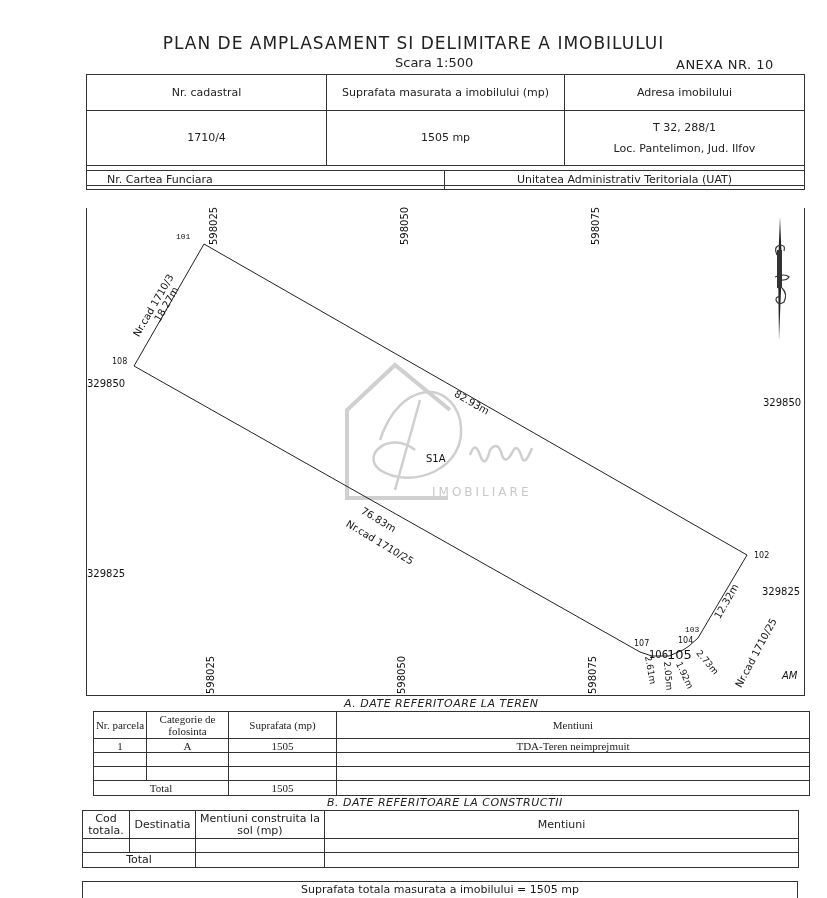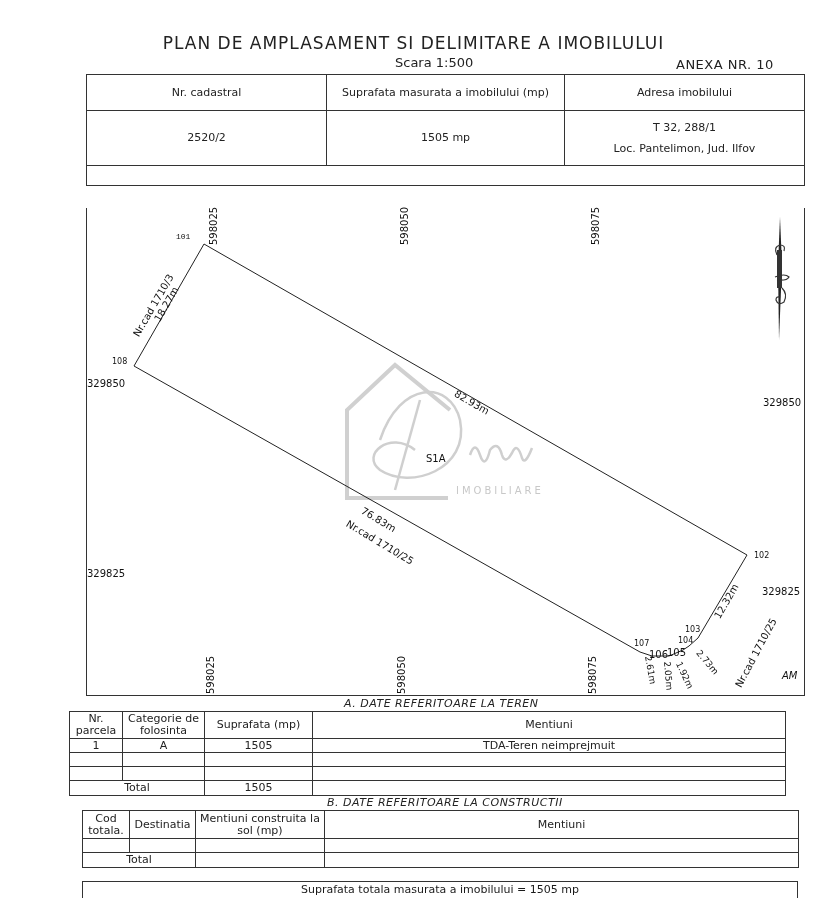--- a/index.html
+++ b/index.html
@@ -30,60 +30,64 @@
       <col style="width:238px">
       <col style="width:240px">
     </colgroup>
   <tbody>
       <tr style="height:36px">
     <td>Nr. cadastral</td>
     <td>Suprafata masurata a imobilului (mp)</td>
     <td>Adresa imobilului</td>
   </tr>
   <tr style="height:55px">
-    <td>2520/2</td>
+    <td>1710/4</td>
     <td>1505 mp</td>
     <td>
       <div style="margin-bottom:9px">T 32, 288/1</div>
       <div>Loc. Pantelimon, Jud. Ilfov</div>
     </td>
   </tr>
   <tr style="height:20px">
     <td colspan="3"></td>
   </tr>
 </tbody>
   </table>
 <table class="grid" style="left:86px; top:170px; width:718px;">
   <colgroup>
       <col style="width:358px">
       <col style="width:360px">
     </colgroup>
   <tbody>
+      <tr style="height:19px">
+    <td style="text-align:left; padding-left:20px;">Nr. Cartea Funciara</td>
+    <td>Unitatea Administrativ Teritoriala (UAT)</td>
+  </tr>
 </tbody>
   </table>
 
 <div class="abs plan"></div>
 
 <svg class="abs" style="left:320px; top:360px;" width="220" height="150" viewBox="0 0 220 150">
   <polyline points="130,50 75,5 27,50 27,138 128,138" fill="none" stroke="#d0d0d0" stroke-width="4"></polyline>
   <path d="M60,80 C80,20 130,20 140,60 C150,110 90,130 60,110 C40,95 70,70 95,90" fill="none" stroke="#cfcfcf" stroke-width="2.5"></path>
   <path d="M100,40 L75,130" fill="none" stroke="#cfcfcf" stroke-width="2.5"></path>
   <path d="M150,95 q5,-15 10,0 q5,15 10,-5 q8,-10 12,5 q3,10 10,-2 q5,-12 10,5 q3,8 10,-10" fill="none" stroke="#cfcfcf" stroke-width="2.5"></path>
 </svg>
-<div class="abs wm" style="left:432px; top:485px; font-size:10px; letter-spacing:3px;margin-left:24px;">IMOBILIARE</div>
+<div class="abs wm" style="left:432px; top:485px; font-size:12px; letter-spacing:3px;">IMOBILIARE</div>
 
 <svg class="abs" style="left:0; top:0;" width="827" height="898">
   <polyline points="204,244 747,555 698,638 689,646 683,650 669,656 652,656 640,652 134,366 204,244" fill="none" stroke="#222" stroke-width="1"></polyline>
 </svg>
 
 <div class="abs coord" style="left:176px; top:232px; font-size:8px;font-family:Liberation Mono, monospace;">101</div>
 <div class="abs coord" style="left:754px; top:551px; font-size:8px;text-align:right;">102</div>
-<div class="abs coord" style="left:685px; top:625px; font-size:8px;">103</div>
+<div class="abs coord" style="left:685px; top:625px; font-size:8px;font-family:Liberation Mono, monospace;">103</div>
 <div class="abs coord" style="left:678px; top:636px; font-size:8px;">104</div>
-<div class="abs coord" style="left:667px; top:647px; font-size:10px;">105</div>
+<div class="abs coord" style="left:667px; top:647px; font-size:13px;">105</div>
 <div class="abs coord" style="left:649px; top:649px; font-size:10px;">106</div>
 <div class="abs coord" style="left:634px; top:639px; font-size:8px;">107</div>
 <div class="abs coord" style="left:112px; top:357px; font-size:8px;">108</div>
 
 <div class="abs coord" style="left:426px; top:453px; font-size:10px;">S1A</div>
 
 <div class="abs coord" style="left:458px; top:388px; transform:rotate(30deg); transform-origin:left top;">82.93m</div>
 <div class="abs coord" style="left:712px; top:615px; transform:rotate(-60deg); transform-origin:left top;">12.32m</div>
 <div class="abs coord" style="left:702px; top:648px; transform:rotate(50deg); transform-origin:left top; font-size:9px;">2.73m</div>
 <div class="abs coord" style="left:683px; top:660px; transform:rotate(65deg); transform-origin:left top; font-size:9px;">1.92m</div>
@@ -112,21 +116,21 @@
 <svg class="abs" style="left:765px; top:215px;" width="28" height="128" viewBox="0 0 28 128">
   <path d="M15,2 L17,50 L13,50 Z" fill="#222"></path>
   <path d="M13,50 L17,50 L14,125 Z" fill="#222"></path>
   <rect x="12" y="35" width="5" height="38" fill="#333"></rect>
   <path d="M12,40 q-4,-8 3,-10 q6,0 4,6" fill="none" stroke="#333" stroke-width="1.2"></path>
   <path d="M10,62 q10,-4 14,0 q-2,4 -12,3" fill="none" stroke="#333" stroke-width="1.2"></path>
   <path d="M17,73 q6,6 2,14 q-6,4 -8,-2 q0,-4 4,-3" fill="none" stroke="#333" stroke-width="1.2"></path>
 </svg>
 
 <div class="abs sec-title" style="left:344px; top:697px;">A. DATE REFERITOARE LA TEREN</div>
-<table class="grid" style="left:69px; top:711px; width:716px;">
+<table class="grid" style="left:93px; top:711px; width:716px;font-family:Liberation Serif, serif;">
   <colgroup>
       <col style="width:53px">
       <col style="width:82px">
       <col style="width:108px">
       <col style="width:473px">
     </colgroup>
   <tbody>
       <tr style="height:27px">
     <td>Nr. parcela</td>
     <td>Categorie de folosinta</td>

